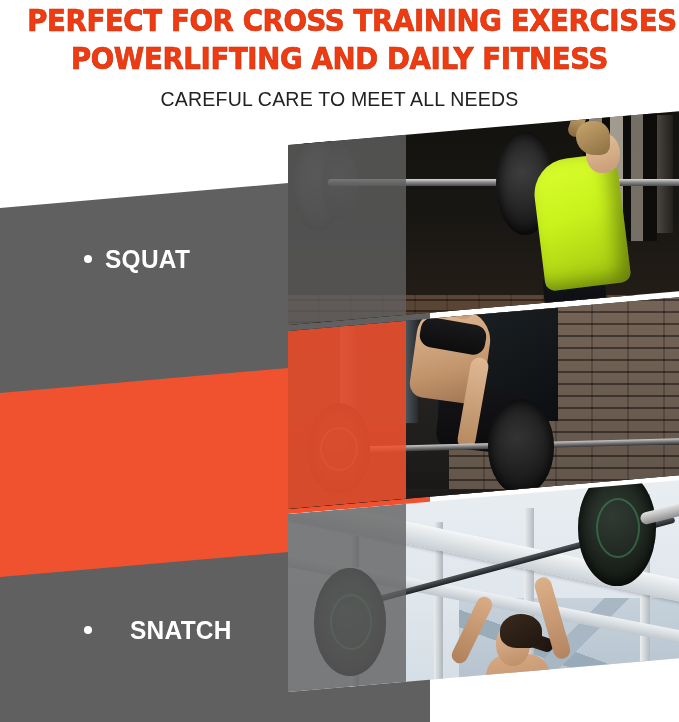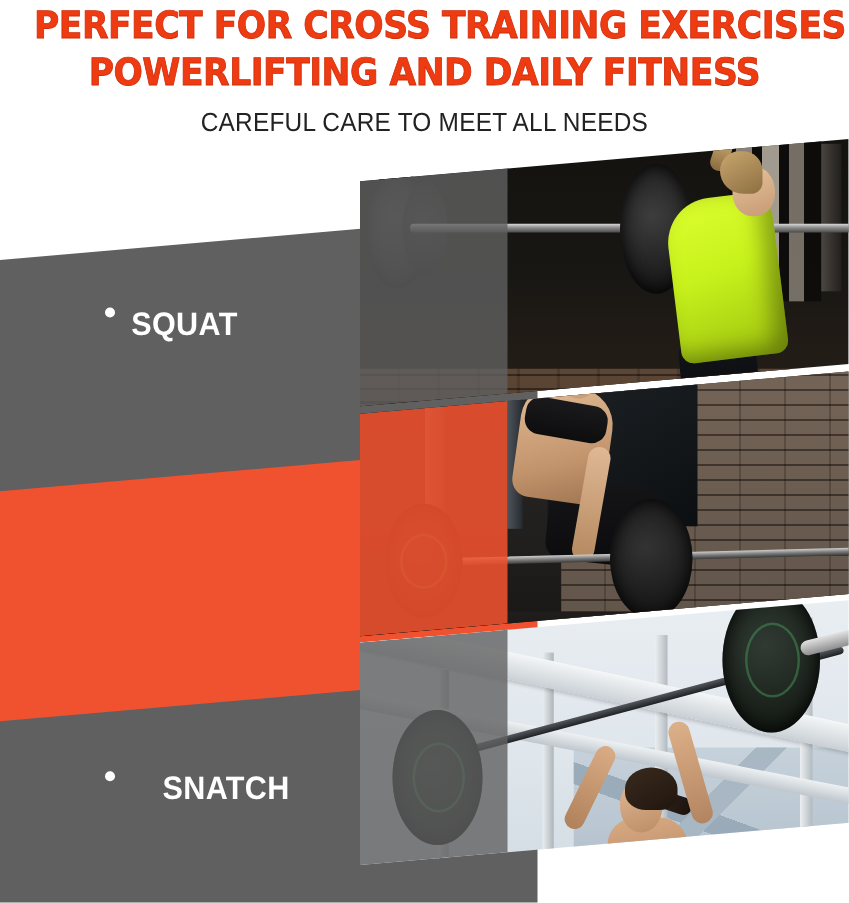--- a/index.html
+++ b/index.html
@@ -110,21 +110,21 @@
     width:150px;
     height:100%;
   }
   .overlay-gray   { background:rgba(96,96,96,0.80); }
   .overlay-orange { background:rgba(240,82,47,0.88); }
 
   
   .label {
     position:absolute;
     display:flex;
-    align-items:flex-start;
+    align-items:center;
     gap:13px;
     white-space:nowrap;
     z-index:20;
   }
   .bullet {
     width:8px; height:8px;
     border-radius:50%;
     background:#ffffff;
     flex:0 0 auto;
   }

